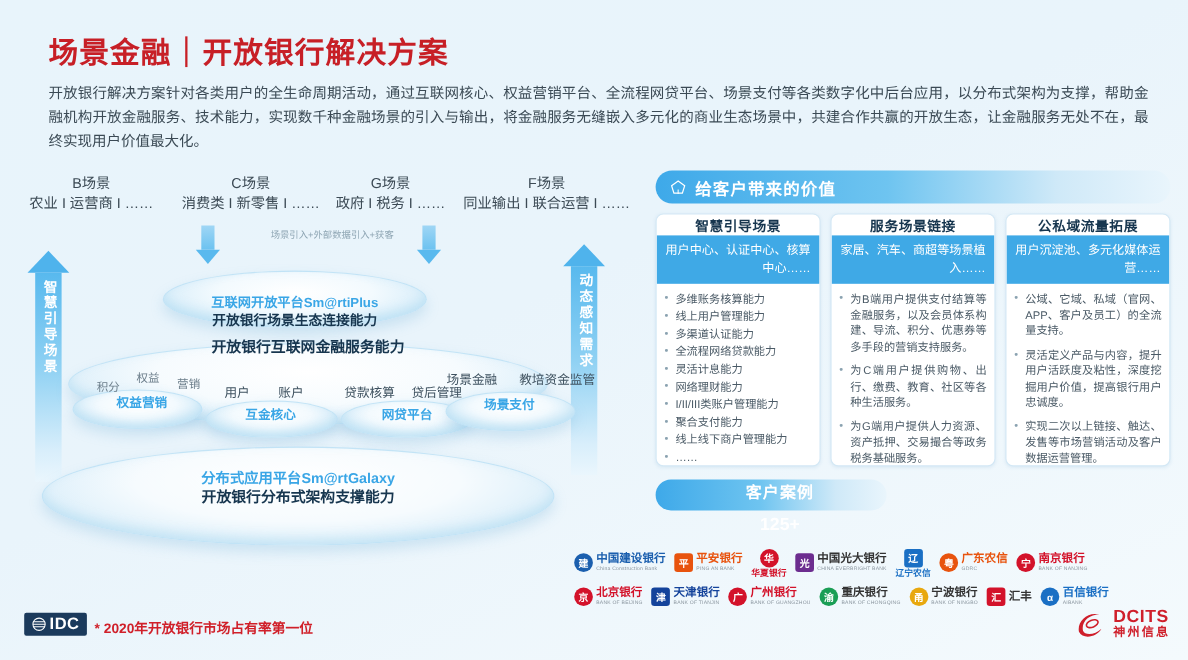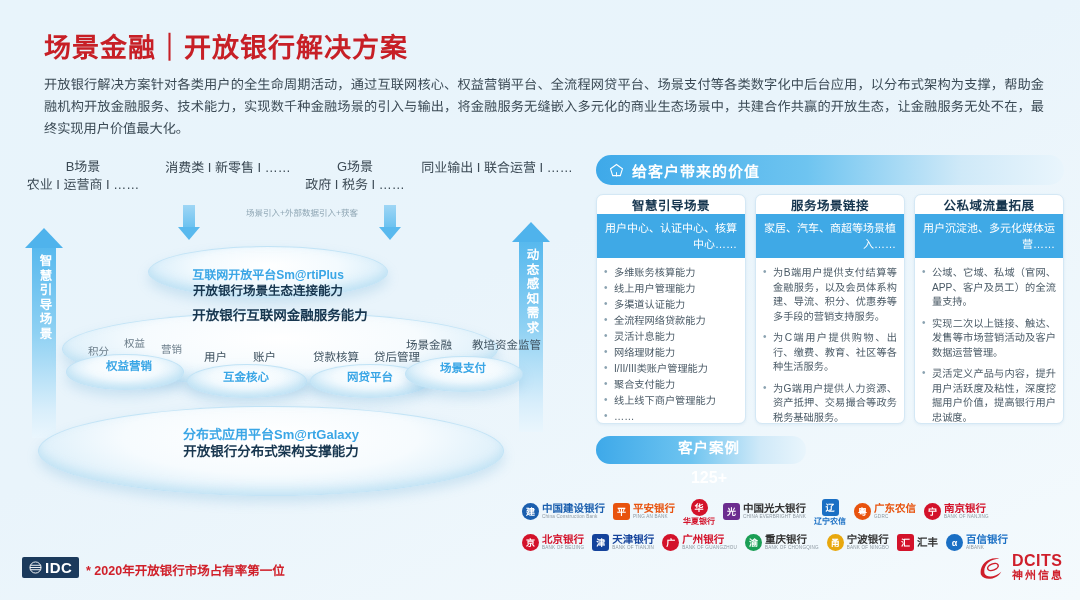--- a/index.html
+++ b/index.html
@@ -186,27 +186,29 @@
   <div class="hdr-title">场景金融｜开放银行解决方案</div>
   <div class="hdr-body">开放银行解决方案针对各类用户的全生命周期活动，通过互联网核心、权益营销平台、全流程网贷平台、场景支付等各类数字化中后台应用，以分布式架构为支撑，帮助金融机构开放金融服务、技术能力，实现数千种金融场景的引入与输出，将金融服务无缝嵌入多元化的商业生态场景中，共建合作共赢的开放生态，让金融服务无处不在，最终实现用户价值最大化。</div>
 
   <div class="diagram">
 
     <div class="scene-col" style="left:8px; top:8px; width:150px;">
       <div class="scene-title">B场景</div>
       <div class="scene-sub">农业 I 运营商 I ……</div>
     </div>
     <div class="scene-col" style="left:148px; top:8px; width:160px;">
+      <div class="scene-title">C场景</div>
       <div class="scene-sub">消费类 I 新零售 I ……</div>
     </div>
     <div class="scene-col" style="left:285px; top:8px; width:140px;">
       <div class="scene-title">G场景</div>
       <div class="scene-sub">政府 I 税务 I ……</div>
     </div>
     <div class="scene-col" style="left:412px; top:8px; width:170px;">
+      <div class="scene-title">F场景</div>
       <div class="scene-sub">同业输出 I 联合运营 I ……</div>
     </div>
 
     <div class="flowcap">场景引入+外部数据引入+获客</div>
 
     <div class="down-arrow" style="left:178px; top:55px;">
       <div class="shaft"></div>
         <div class="head"></div>
     </div>
     <div class="down-arrow" style="left:379px; top:55px;">
@@ -309,22 +311,22 @@
           </ul>
         </div>
       </div>
 
       <div class="card">
         <div class="card-title">公私域流量拓展</div>
         <div class="card-band">用户沉淀池、多元化媒体运营……</div>
         <div class="card-body loose">
           <ul>
             <li>公域、它域、私域（官网、APP、客户及员工）的全流量支持。</li>
+            <li>灵活定义产品与内容，提升用户活跃度及粘性，深度挖掘用户价值，提高银行用户忠诚度。</li>
             <li>实现二次以上链接、触达、发售等市场营销活动及客户数据运营管理。</li>
-            <li>灵活定义产品与内容，提升用户活跃度及粘性，深度挖掘用户价值，提高银行用户忠诚度。</li>
           </ul>
         </div>
       </div>
     </div>
 
     <div class="pill small" style="margin-top:12px; width:210px;flex-direction:column;">
       <span class="pill-txt">客户案例</span>
       <span class="pill-count">125+</span>
     </div>
   </div>

